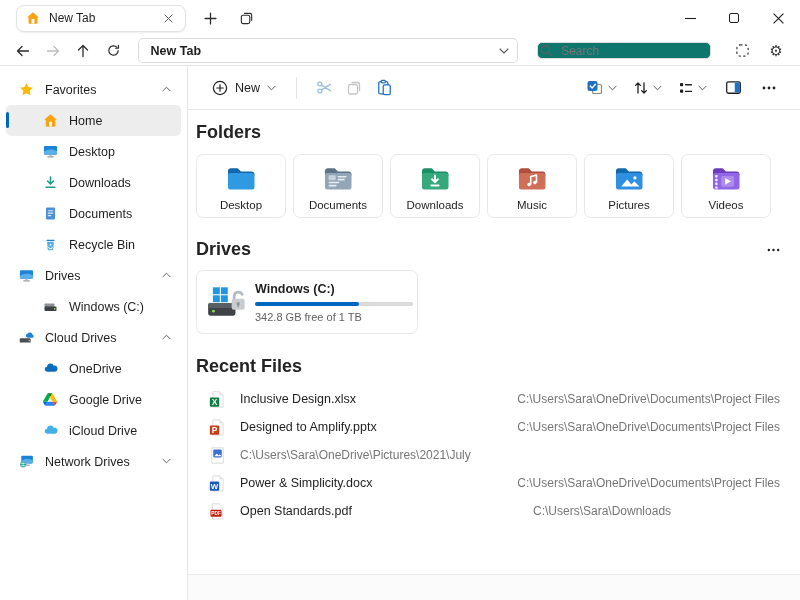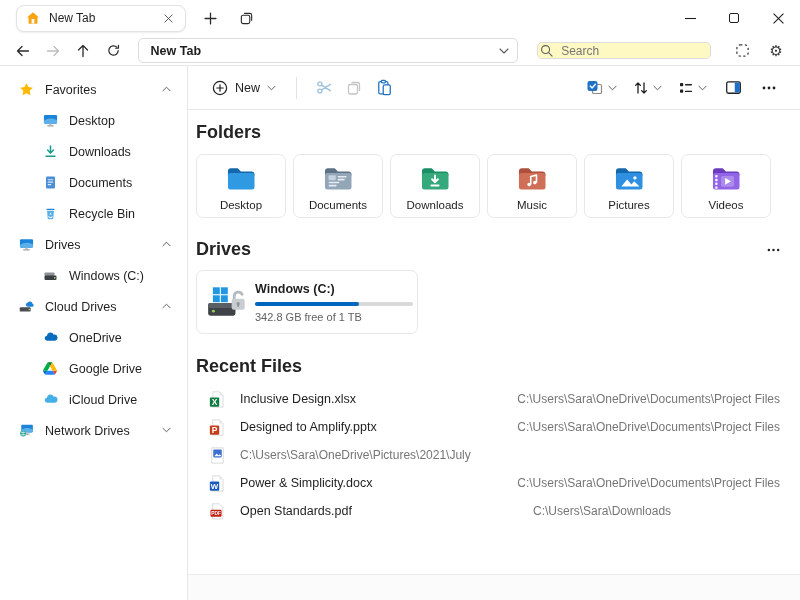--- a/index.html
+++ b/index.html
@@ -20,21 +20,21 @@
   .win-btn { width:44px; height:36px; display:flex; align-items:center; justify-content:center; background:none; border:none; cursor:pointer; }
 
   
   .navbar { height:30px; flex:0 0 30px; display:flex; align-items:center; padding:0 12px; border-bottom:1px solid #e7e7e7; gap:7px; }
   .nav-btn { width:24px; height:24px; border-radius:4px; }
   .addressbar { width:398px; height:25px; border:1px solid #dcdcdc; border-radius:5px; margin-left:6px;
     display:flex; align-items:center; padding:0 8px 0 12px; gap:6px; background:#fff; }
   .addressbar input { border:none; outline:none; flex:1; font-size:12.5px; font-weight:bold; color:#1f1f1f;
     font-family:"Liberation Sans","DejaVu Sans",sans-serif; background:transparent; }
   .searchbox { width:182px; height:17px; border:1px solid #dcdcdc; border-radius:5px; margin-left:12px;
-    display:flex; align-items:center; padding:0 2px; gap:8px; background:#fef9c3; }
+    display:flex; align-items:center; padding:0 2px; gap:8px; background:#0f766e; }
   .searchbox input { border:none; outline:none; width:100%; font-size:12px; background:transparent;
     font-family:"Liberation Sans","DejaVu Sans",sans-serif; }
   .nav-right { display:flex; align-items:center; gap:10px; margin-left:12px; }
   .gear-glyph { font-size:15px; color:#3c3c3c; line-height:1; }
 
   
   .bodyrow { flex:1; display:flex; min-height:0; }
   .sidebar { width:188px; flex:0 0 188px; border-right:1px solid #e7e7e7; padding-top:8px; overflow:hidden; }
   .srow { height:31px; display:flex; align-items:center; margin:0 6px; padding-left:12px; border-radius:5px;
     font-size:12.5px; position:relative; cursor:pointer; }
@@ -221,20 +221,29 @@
             </svg>
         </span>
         <span class="lbl">Favorites</span>
         <span class="schev up">
             <svg width="9" height="6" viewBox="0 0 10 6">
               <path d="M1 1l4 4 4-4" stroke="#5f5f5f" stroke-width="1.1" fill="none" stroke-linecap="round" stroke-linejoin="round"></path>
             </svg>
           </span>
       </div>
 
+      <div class="srow child selected">
+        <span class="sic">
+          <svg width="15" height="15" viewBox="0 0 16 16">
+              <path d="M8 1.4 14.8 7.3h-1.7v6.4c0 .5-.4.9-.9.9H3.8c-.5 0-.9-.4-.9-.9V7.3H1.2z" fill="#f8a312"></path>
+              <rect x="6.4" y="9.2" width="3.2" height="5.2" rx="0.4" fill="#fff"></rect>
+            </svg>
+        </span>
+        <span class="lbl">Home</span>
+      </div>
 
       <div class="srow child">
         <span class="sic">
           <svg width="15" height="15" viewBox="0 0 16 16">
               <rect x="1" y="2.2" width="14" height="9.2" rx="1.2" fill="#1b84d8"></rect>
               <path d="M1 8.2c4.6-3.2 9.6-3 14-.4v2.4c0 .7-.5 1.2-1.2 1.2H2.2c-.7 0-1.2-.5-1.2-1.2z" fill="#5cb0ea"></path>
               <rect x="6.7" y="11.4" width="2.6" height="1.7" fill="#b9bcbf"></rect>
               <rect x="4.4" y="13.1" width="7.2" height="1.2" rx="0.6" fill="#9aa0a5"></rect>
             </svg>
         </span>

